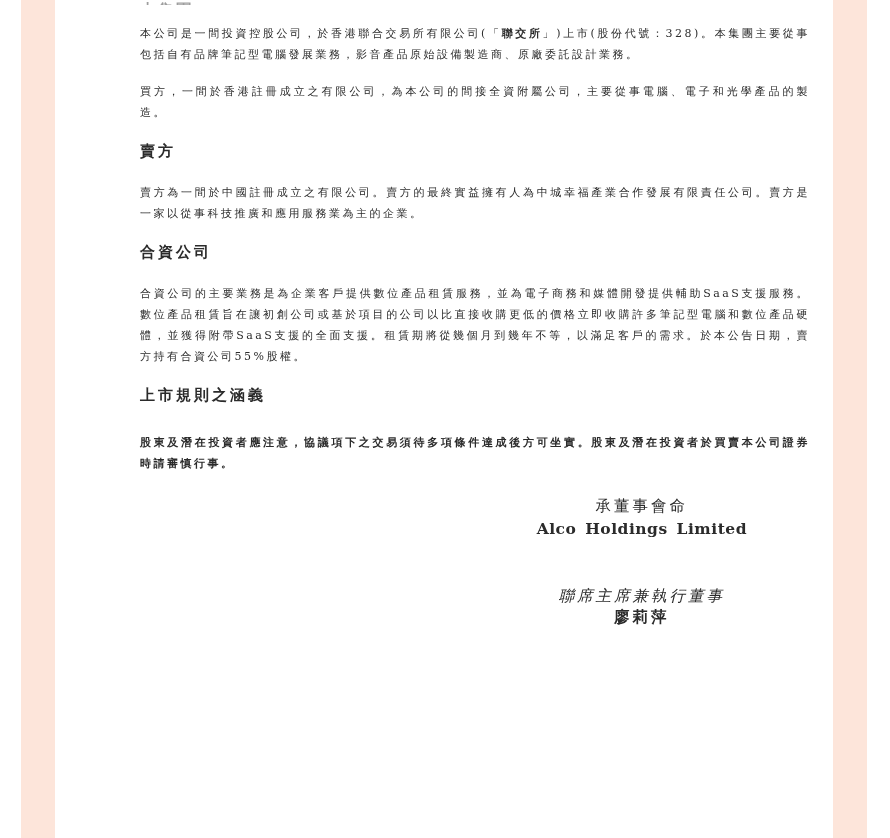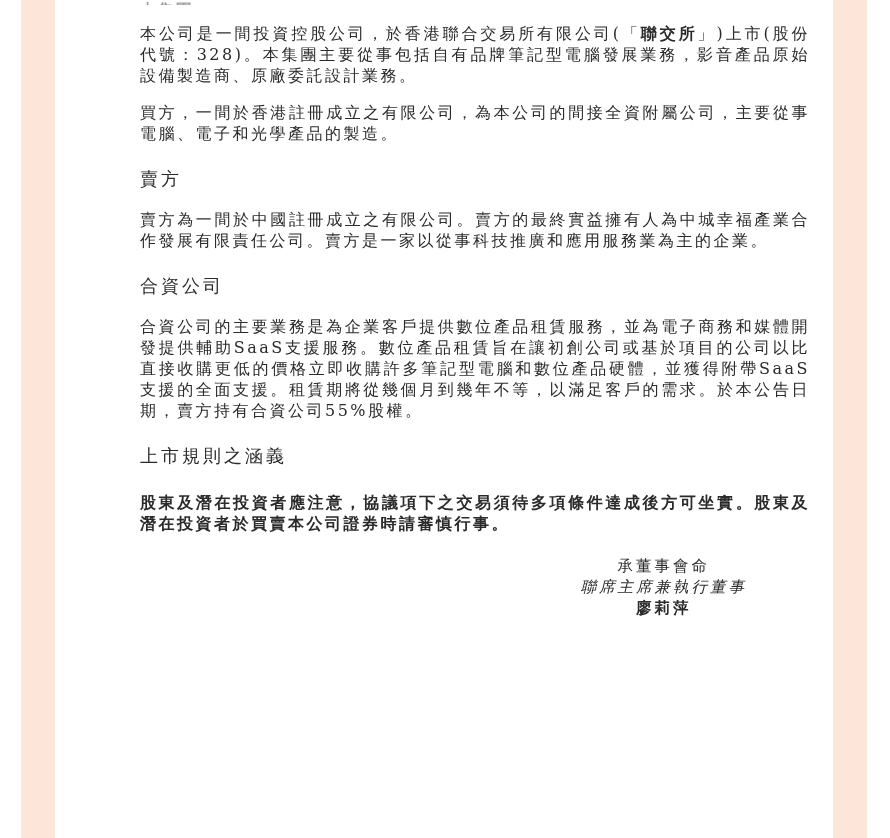--- a/index.html
+++ b/index.html
@@ -32,34 +32,34 @@
     opacity: 0.45;
   }
   .clipped-heading .inner {
     display: inline-block;
     margin-top: -13px;
     font-weight: 700;
     font-size: 15.5px;
     letter-spacing: 2.5px;
   }
   .para {
-    font-size: 16px;
+    font-size: 11px;
     line-height: 21px;
     letter-spacing: 2.5px;
     text-align: justify;
     text-justify: inter-character;
     margin-bottom: 16px;
   }
   .para.first { margin-top: 18px; }
   .heading {
-    font-size: 18px;
-    font-weight: 400;
+    font-size: 15px;
+    font-weight: 700;
     letter-spacing: 3px;
     line-height: 21px;
-    margin-top: 24px;
+    margin-top: 18px;
     margin-bottom: 20px;
   }
   .para .b { font-weight: 700; }
   .emphasis {
     font-weight: 700;
     margin-top: 26px;
     margin-bottom: 3px;
   }
   .signature {
     margin-top: 20px;
@@ -68,21 +68,21 @@
     text-align: center;
     font-size: 15.5px;
     line-height: 21px;
   }
   .signature .zh { letter-spacing: 3px; font-family: Liberation Mono, monospace; }
   .signature .company {
     font-weight: 700;
     letter-spacing: 0.5px;
     word-spacing: 3px;
   }
-  .signature .title { font-style: italic; }
+  .signature .title { font-style: italic; margin-top: 48px; }
   .signature .name { font-weight: 700; }
 </style>
 </head>
 <body>
 
 <div class="stripe stripe-left"></div>
 <div class="stripe stripe-right"></div>
 
 <div class="content">
   <div id="doc-sections">
@@ -92,16 +92,17 @@
       <div class="heading"><span class="b">賣方</span></div>
       <div class="para"><span>賣方為一間於中國註冊成立之有限公司。賣方的最終實益擁有人為中城幸福產業合作發展有限責任公司。賣方是一家以從事科技推廣和應用服務業為主的企業。</span></div>
       <div class="heading"><span class="b">合資公司</span></div>
       <div class="para"><span>合資公司的主要業務是為企業客戶提供數位產品租賃服務，並為電子商務和媒體開發提供輔助SaaS支援服務。數位產品租賃旨在讓初創公司或基於項目的公司以比直接收購更低的價格立即收購許多筆記型電腦和數位產品硬體，並獲得附帶SaaS支援的全面支援。租賃期將從幾個月到幾年不等，以滿足客戶的需求。於本公告日期，賣方持有合資公司55%股權。</span></div>
       <div class="heading"><span class="b">上市規則之涵義</span></div>
       <div class="para emphasis"><span class="b">股東及潛在投資者應注意，協議項下之交易須待多項條件達成後方可坐實。股東及潛在投資者於買賣本公司證券時請審慎行事。</span></div>
     </div>
 
   <div class="signature">
     <div class="zh">承董事會命</div>
+    <div class="company">Alco Holdings Limited</div>
     <div class="zh title">聯席主席兼執行董事</div>
     <div class="zh name">廖莉萍</div>
   </div>
 </div>
 
 </body></html>

